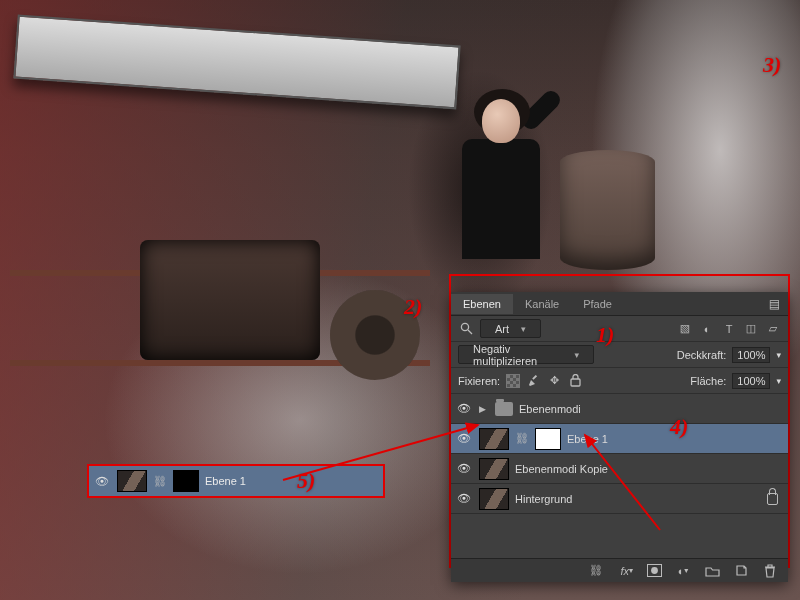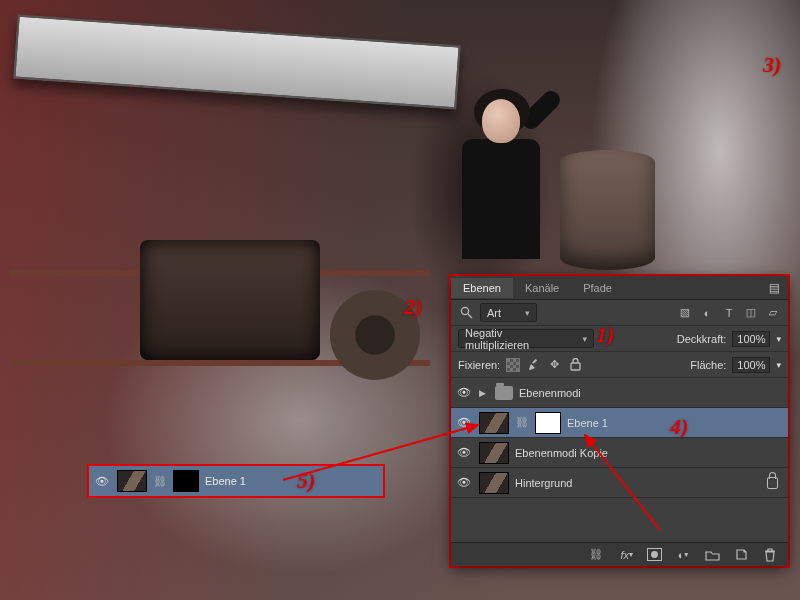--- a/index.html
+++ b/index.html
@@ -38,30 +38,30 @@
   .pipes .rail{position:absolute;left:10px;top:60px;width:420px;height:6px;background:#6a3b2e;box-shadow:0 90px 0 #6a3b2e;}
   .pipes .mach{position:absolute;left:140px;top:30px;width:180px;height:120px;background:linear-gradient(#4a3832,#2a201c);border-radius:8px;box-shadow:inset 0 0 20px #000;}
   .pipes .gear{position:absolute;left:330px;top:80px;width:90px;height:90px;border-radius:50%;background:radial-gradient(circle,#2c241f 30%,#4a3c34 32%,#4a3c34 70%,#2c241f 72%);}
 
   .annotation{position:absolute;font:italic 700 22px/1 Georgia,serif;color:#e00000;text-shadow:0 0 3px rgba(0,0,0,.4);}
   .redbox{position:absolute;border:2px solid #e00000;}
   svg.arrows{position:absolute;inset:0;width:800px;height:600px;pointer-events:none;}
 
   
   .panel{
-    position:absolute; left:451px; top:276px; width:337px; height:290px;
+    position:absolute; left:451px; top:292px; width:337px; height:290px;
     background:#3f3f3f; font-size:11px; color:#d9d9d9;
     box-shadow:0 3px 14px rgba(0,0,0,.6);
   }
   .tabs{display:flex;align-items:center;height:24px;background:#383838;border-bottom:1px solid #222;}
   .tab{padding:4px 12px;color:#aaa;cursor:default;}
   .tab.active{background:#4a4a4a;color:#eaeaea;}
   .tabs .menu{margin-left:auto;padding:0 8px;color:#bbb;font-size:12px;}
   .row{display:flex;align-items:center;height:26px;padding:0 7px;gap:6px;border-bottom:1px solid #2e2e2e;}
-  .sel{display:flex;align-items:center;gap:24px;background:#333;border:1px solid #222;height:19px;border-radius:2px;padding:0 6px;font-size:11px;}
+  .sel{display:flex;align-items:center;gap:12px;background:#333;border:1px solid #222;height:19px;border-radius:2px;padding:0 14px;font-size:11px;}
   .sel .chev{font-size:9px;color:#aaa;}
   .ico{width:16px;height:16px;display:inline-flex;align-items:center;justify-content:center;color:#bbb;}
   .spacer{flex:1;}
   .label{white-space:nowrap;}
   .valbox{background:#333;border:1px solid #222;padding:1px 4px;min-width:36px;text-align:right;}
   .fixrow .chk{width:14px;height:14px;border:1px solid #777;display:inline-block;background:repeating-conic-gradient(#777 0 25%,#555 0 50%) 0/6px 6px;}
   .fixrow .brush,.fixrow .move,.fixrow .lock{width:15px;height:15px;display:inline-flex;align-items:center;justify-content:center;color:#bbb;}
   .layers{height:150px;overflow:hidden;}
   .layer{display:flex;align-items:center;height:30px;border-bottom:1px solid #2d2d2d;padding-left:4px;gap:6px;}
   .layer.sel1{background:#5b7290;}

